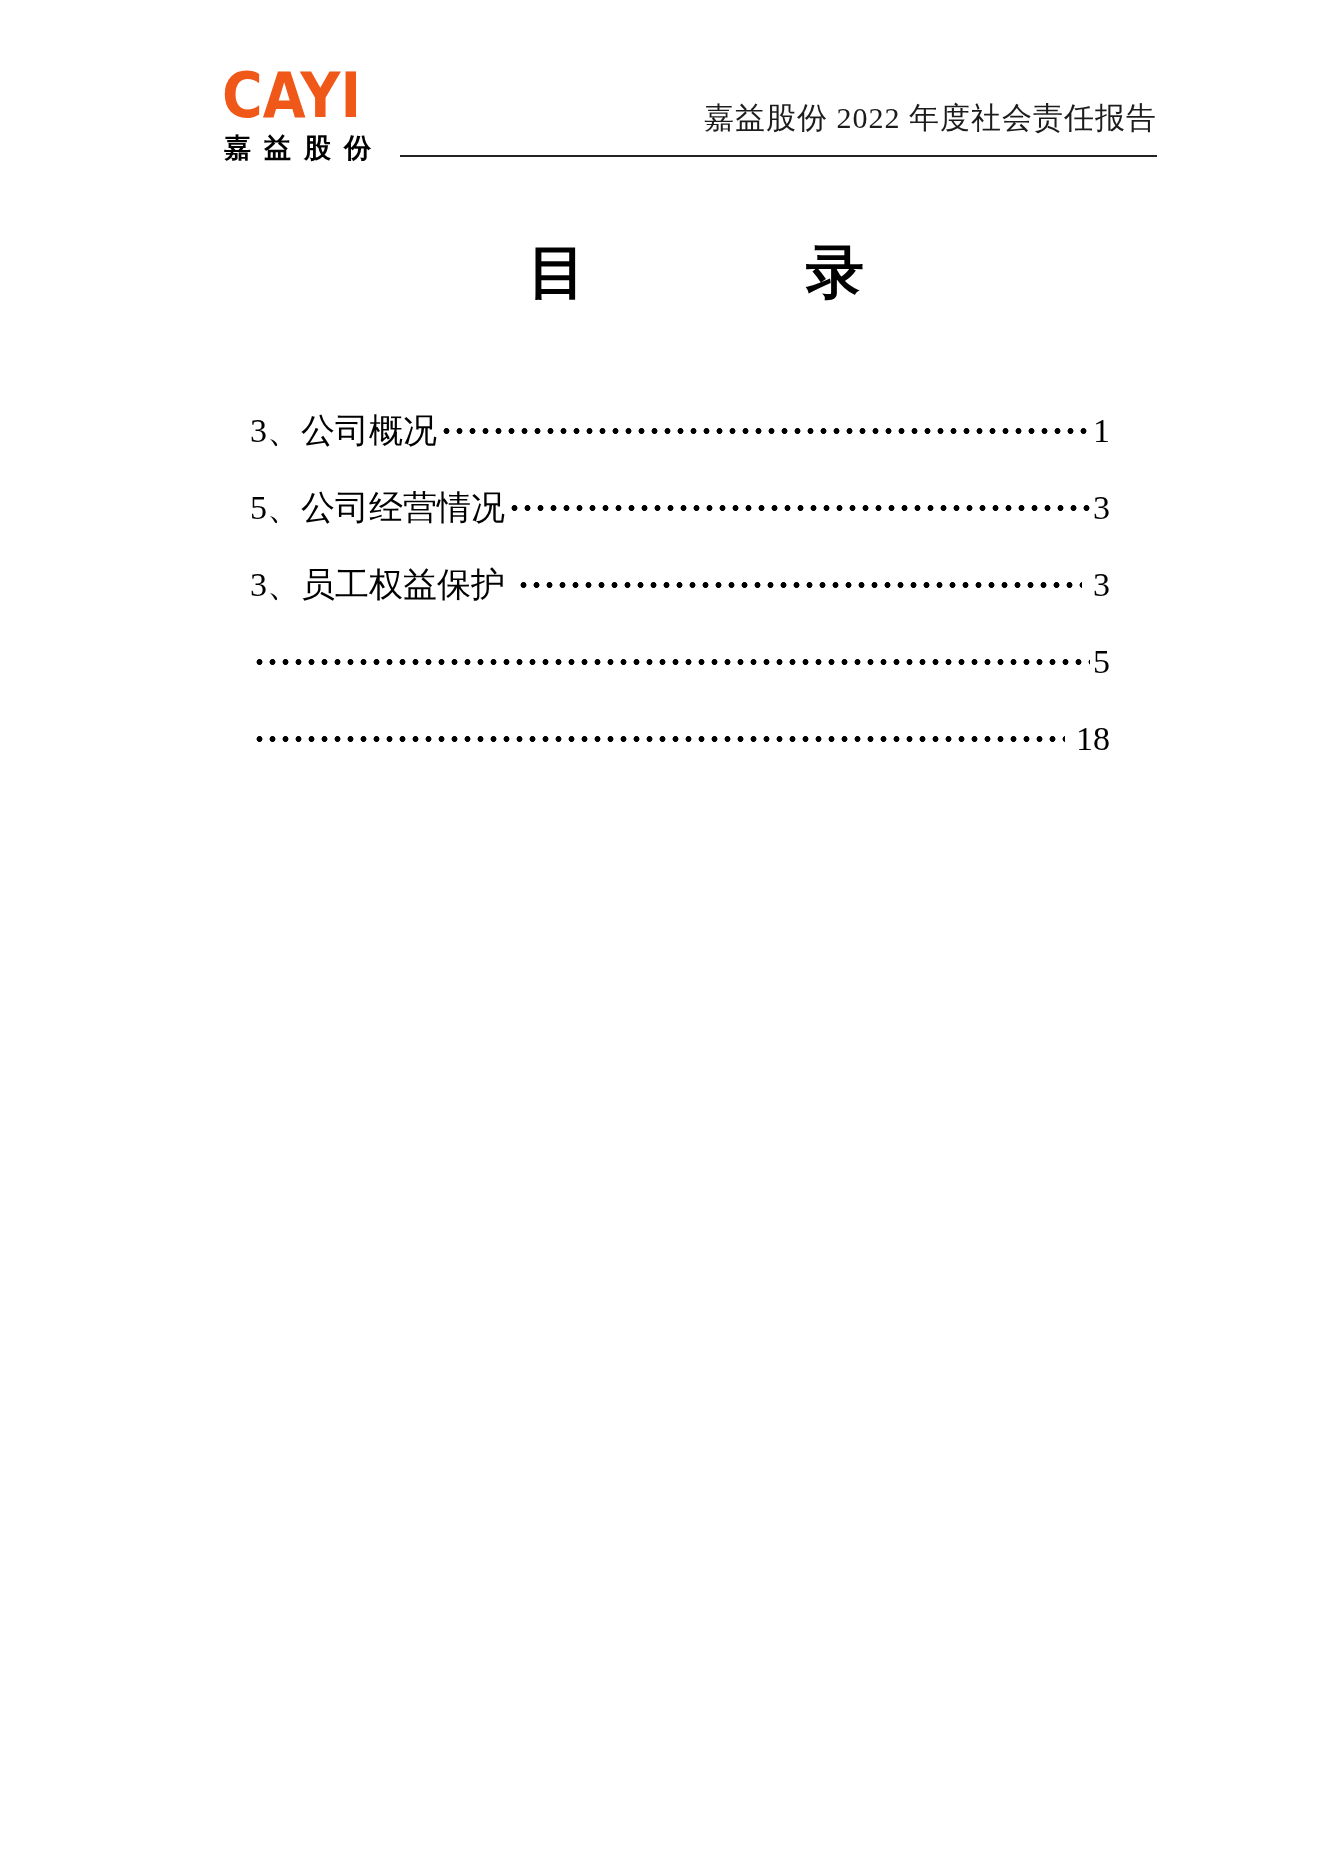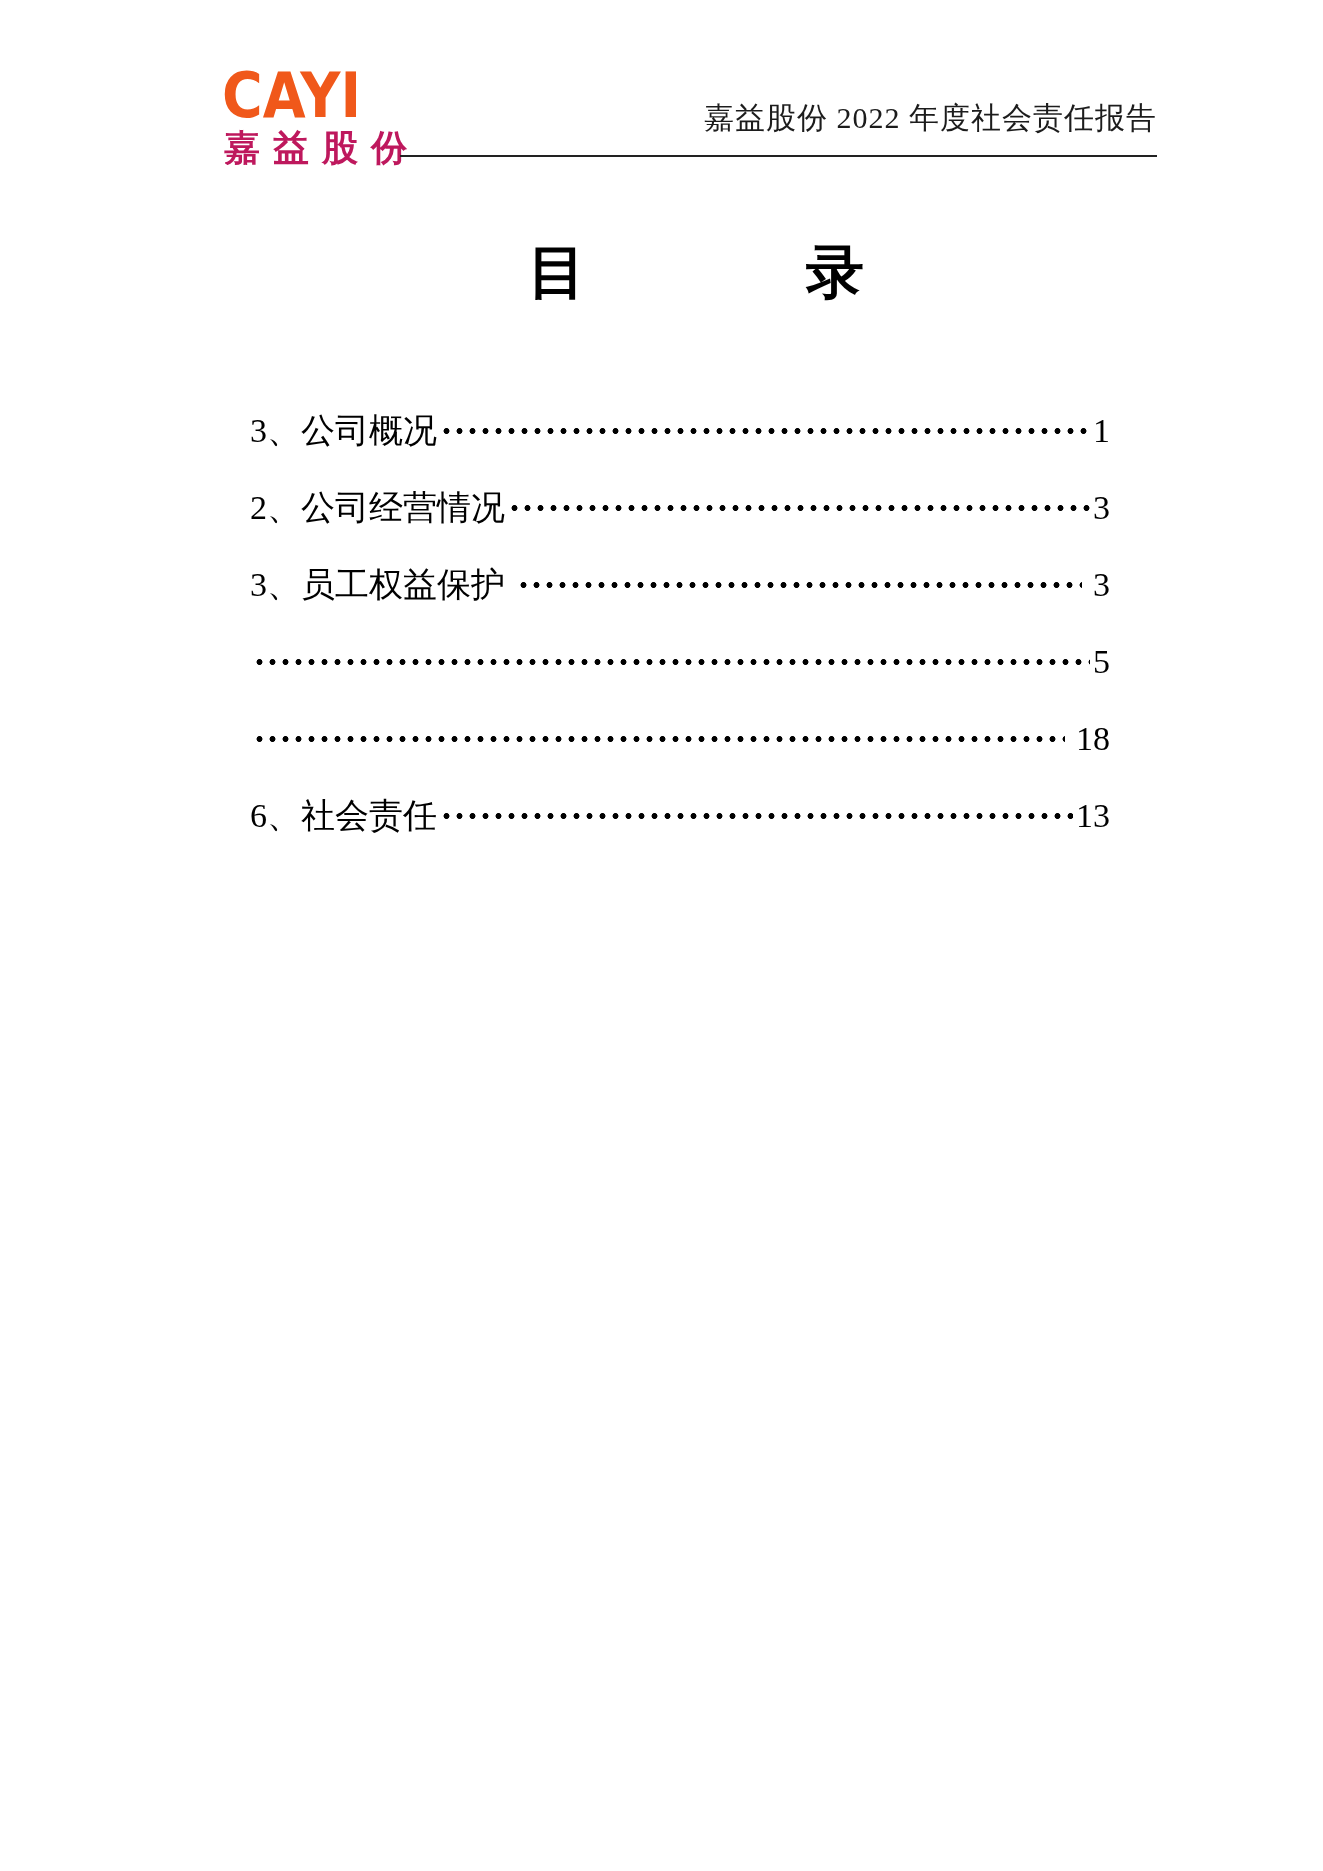--- a/index.html
+++ b/index.html
@@ -29,24 +29,24 @@
     letter-spacing: 0px;
     color: #F0581A;
     transform: scaleX(0.88);
     transform-origin: left top;
     white-space: nowrap;
   }
   .logo-sub {
     position: absolute; left: 2px; top: 70px;
     font-family: "DejaVu Sans", "Liberation Sans", sans-serif;
     font-weight: bold;
-    font-size: 36px;
+    font-size: 27px;
     line-height: 27px;
     letter-spacing: 13px;
-    color: #be185d;
+    color: #000000;
     white-space: nowrap;
   }
 
   
   .header-rule {
     position: absolute;
     left: 400px;
     width: 757px;
     top: 104px;
     height: 49px;
@@ -124,42 +124,37 @@
 
   <div class="toc">
 
     <div class="toc-row">
       <span class="toc-label">3、公司概况</span>
       <span class="dot-leader"></span>
       <span class="toc-page">1</span>
     </div>
 
     <div class="toc-row">
-      <span class="toc-label">2、公司经营情况</span>
+      <span class="toc-label">5、公司经营情况</span>
       <span class="dot-leader"></span>
       <span class="toc-page">3</span>
     </div>
 
     <div class="toc-row">
       <span class="toc-label">3、员工权益保护 </span>
       <span class="dot-leader"></span>
       <span class="toc-page"> 3</span>
     </div>
 
     <div class="toc-row">
       <span class="dot-leader"></span>
       <span class="toc-page">5</span>
     </div>
 
     <div class="toc-row">
       <span class="dot-leader"></span>
       <span class="toc-page"> 18</span>
     </div>
 
-    <div class="toc-row">
-      <span class="toc-label">6、社会责任</span>
-      <span class="dot-leader"></span>
-      <span class="toc-page">13</span>
-    </div>
 
   </div>
 
 </div>
 
 </body></html>

